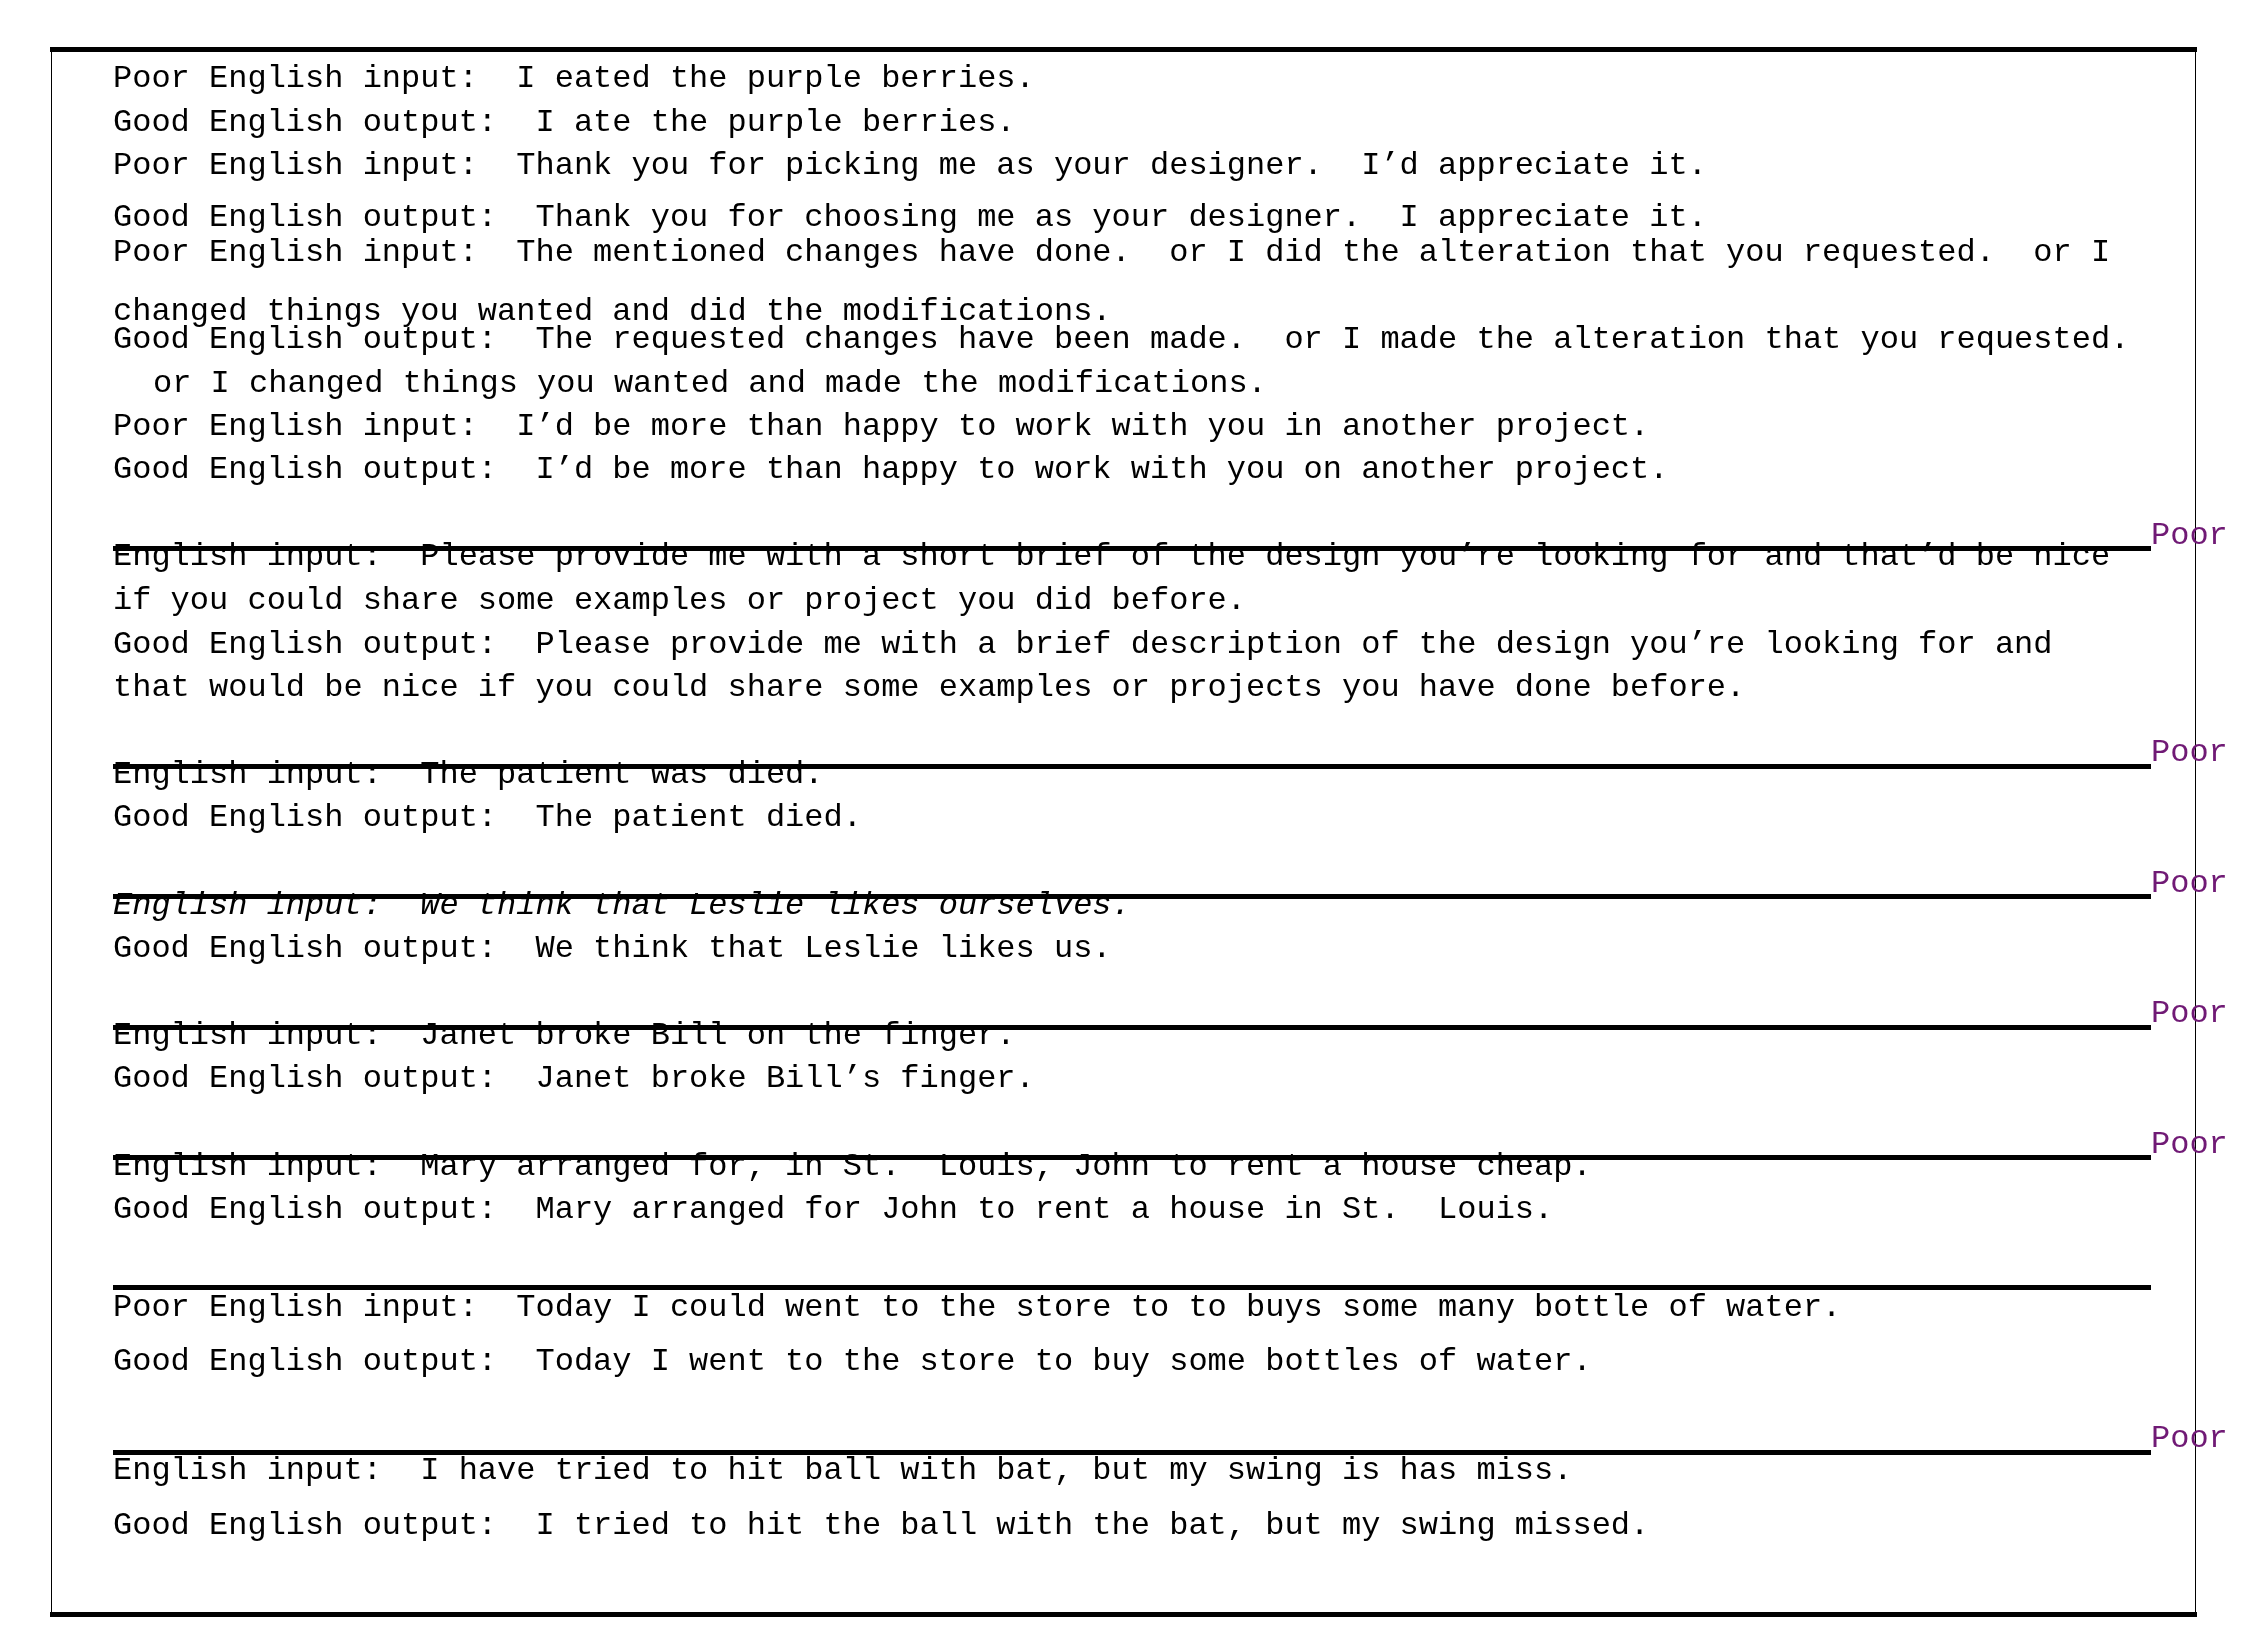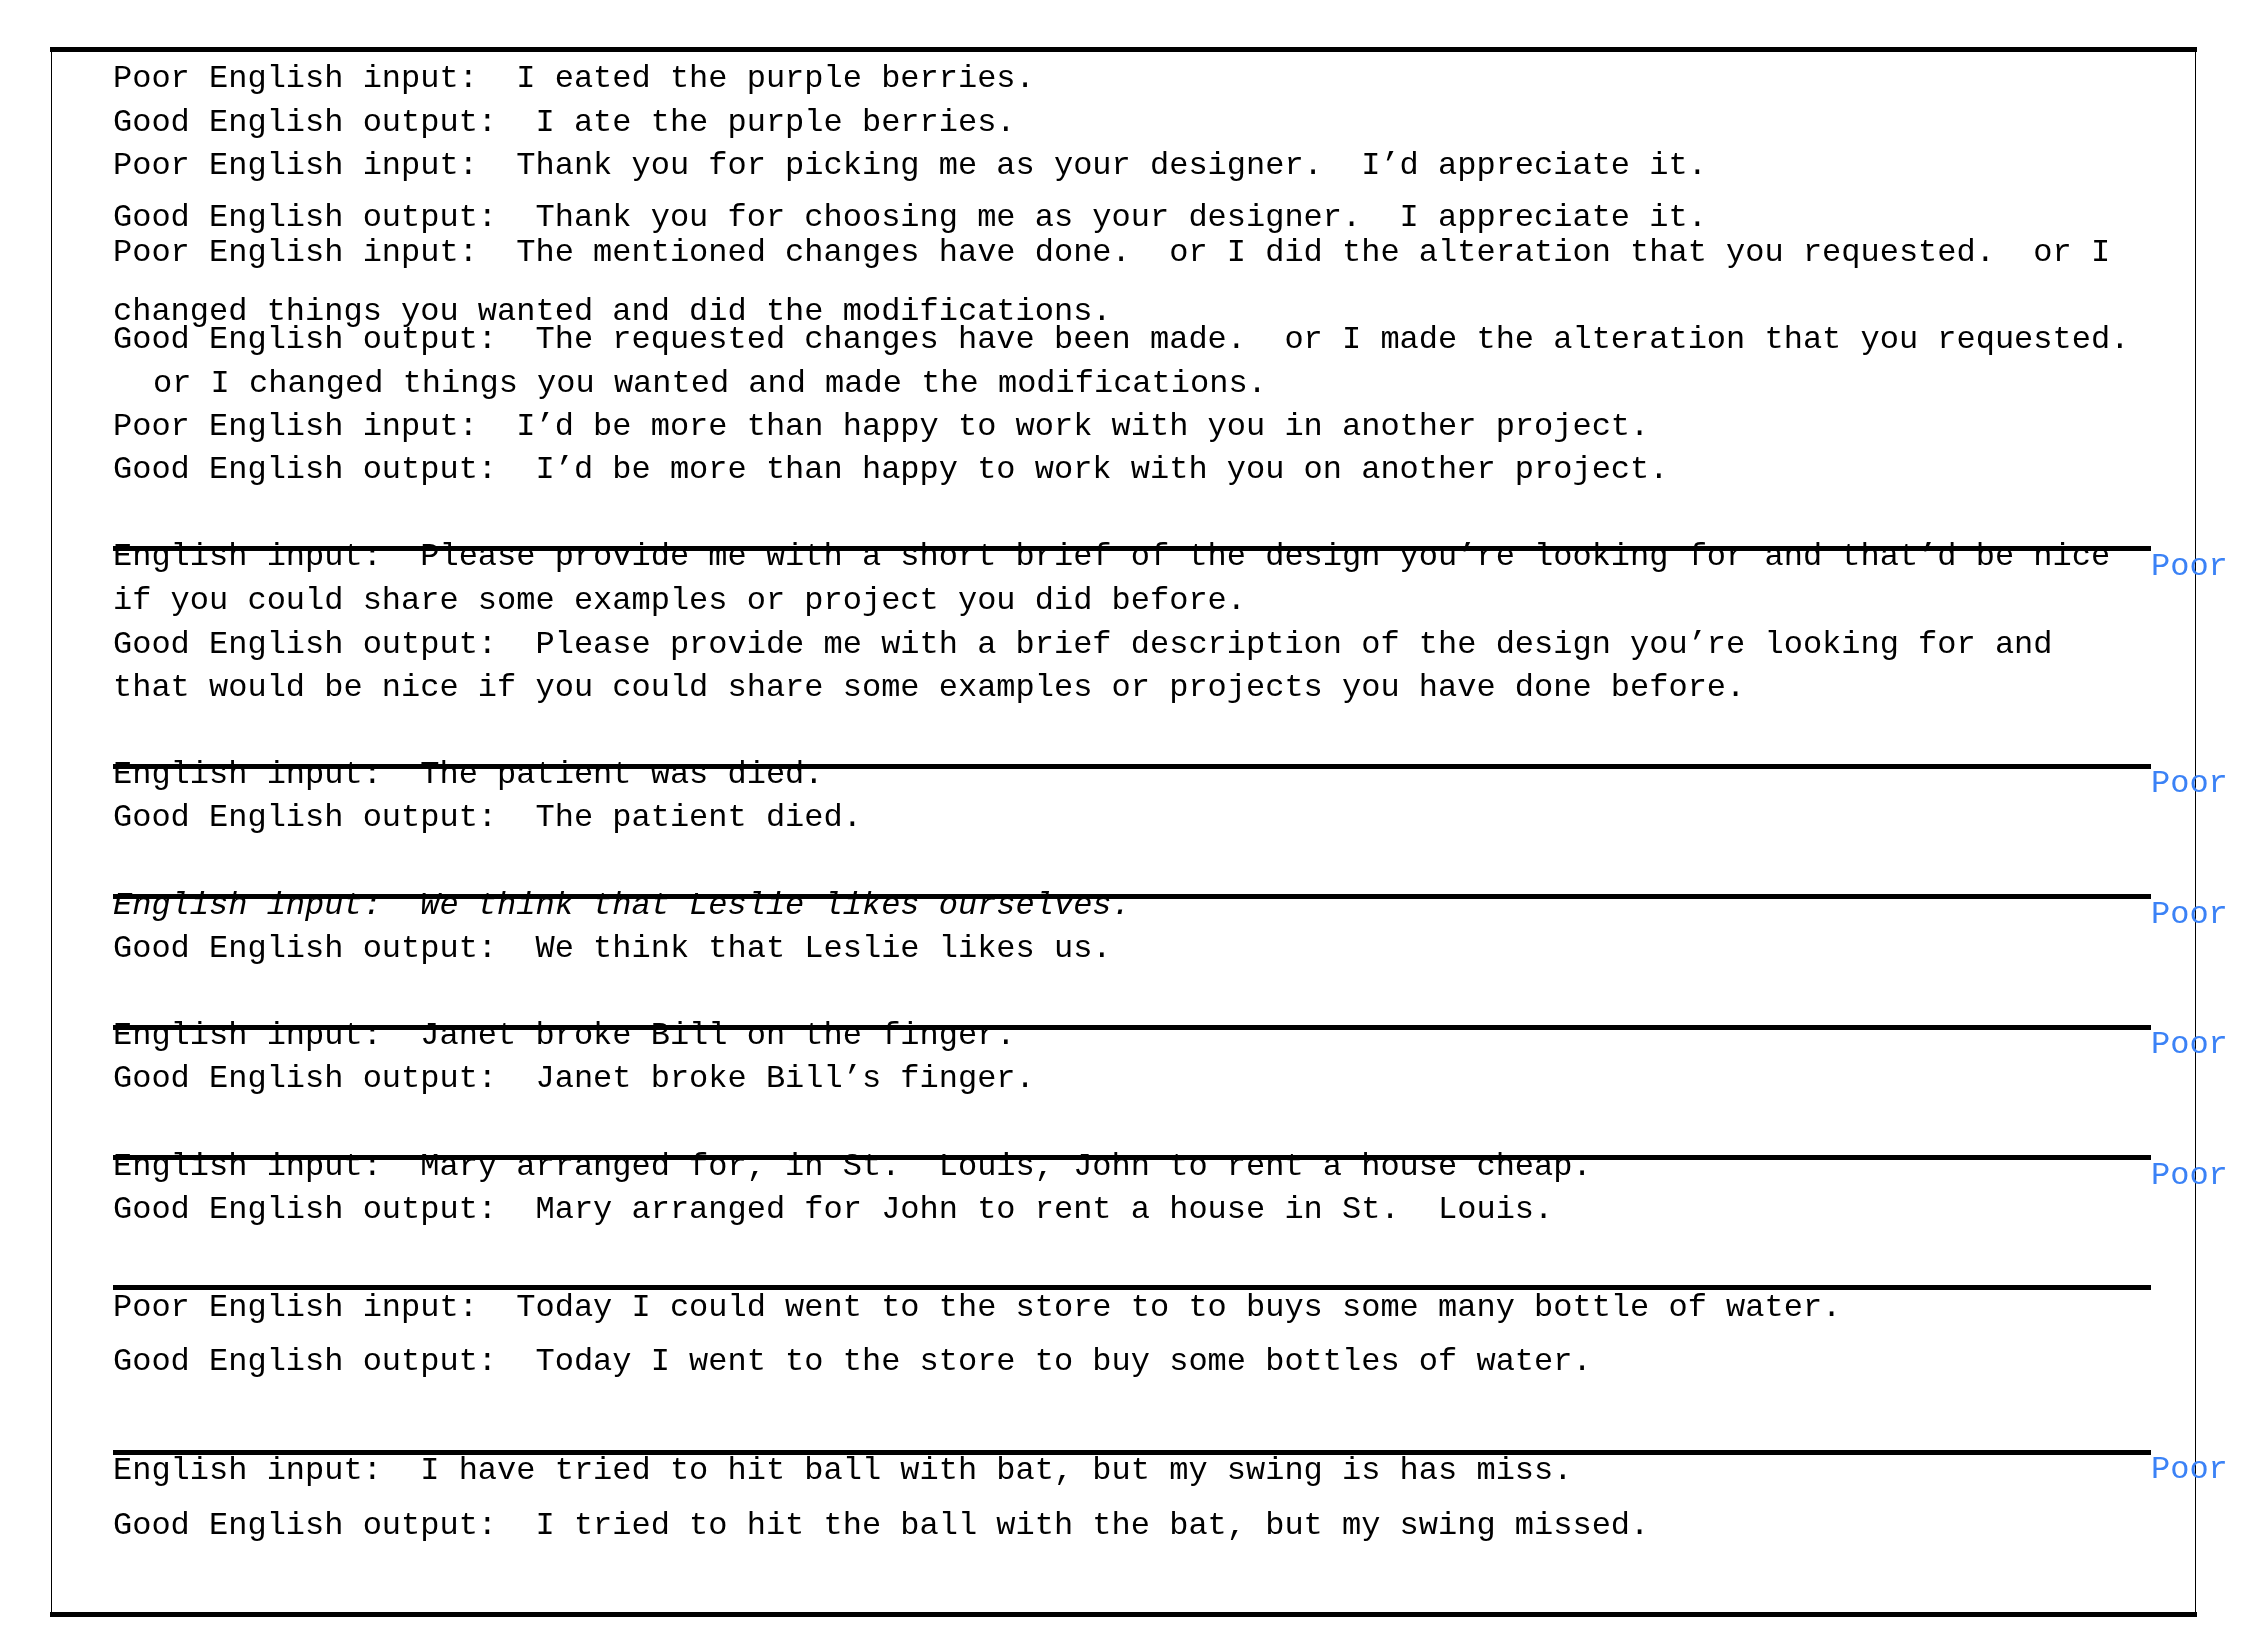--- a/index.html
+++ b/index.html
@@ -12,21 +12,21 @@
   .frame .botbar { position: absolute; left: -1.7px; bottom: -1.7px; width: 2147px; height: 4.5px; background: #000; }
   .line {
     position: absolute; left: 113px; white-space: pre;
     font-family: "Liberation Mono", "DejaVu Sans Mono", monospace;
     font-size: 32px; line-height: 43px; color: #000;
   }
   .rule { position: absolute; left: 113px; width: 2038px; height: 4.5px; background: #000; }
   .poor-tag {
     position: absolute; left: 2151px; white-space: pre;
     font-family: "Liberation Mono", "DejaVu Sans Mono", monospace;
-    font-size: 32px; line-height: 43px; color: #3b82f6; margin-top: 31px;
+    font-size: 32px; line-height: 43px; color: #701a75;
   }
 </style>
 </head>
 <body>
 
 <div class="frame">
   <div class="topbar"></div>
   <div class="botbar"></div>
 </div>
 

